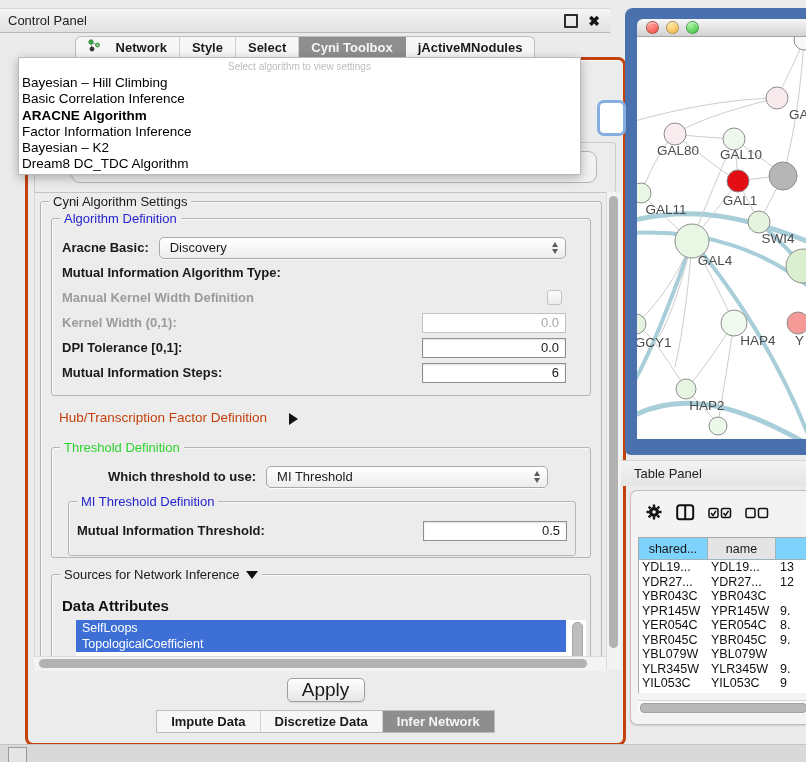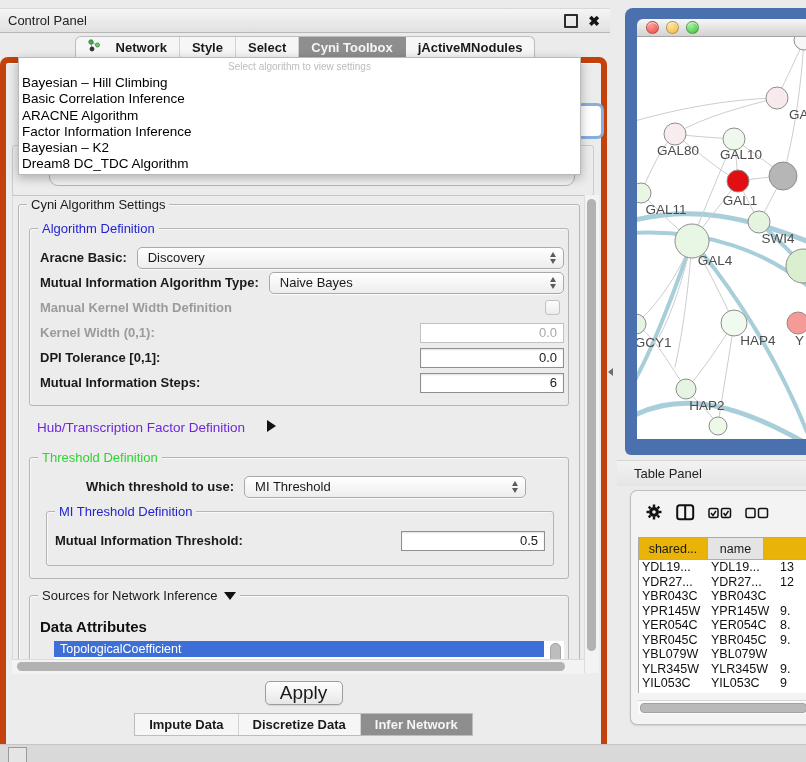--- a/index.html
+++ b/index.html
@@ -24,65 +24,65 @@
     border:1px solid #bdbdbd;border-bottom:none;border-radius:6px 6px 0 0;overflow:hidden}
   .tab{padding:2px 12px 3px 12px;font-size:13px;font-weight:bold;color:#1a1a1a;
     display:flex;align-items:center;gap:15px;border-right:1px solid #d2d2d2;cursor:default}
   .tab:last-child{border-right:none}
   .tab.active{background:#8e8e8e;color:#f6f6f6;border-right-color:#8e8e8e}
   #bottom-tabs{position:absolute;left:0;top:650px;width:595px;display:flex;justify-content:center}
   .tabbar2{display:flex;background:#f6f6f6;border:1px solid #bdbdbd;border-radius:0;overflow:hidden}
   .tabbar2 .tab{padding:3px 14px}
 
   
-  #main-panel{position:absolute;left:0;top:57px;width:595px;height:683px;
-    background:#ececec;border:6px solid #c2410c;border-radius:8px;box-shadow:inset 0 1px 0 #fff}
+  #main-panel{position:absolute;left:25px;top:57px;width:595px;height:683px;
+    background:#ececec;border:3px solid #c2410c;border-radius:8px;box-shadow:inset 0 1px 0 #fff}
   
   #frag-box{position:absolute;left:6px;top:82px;width:580px;height:49px;
     border:1px solid #cbcbcb;border-radius:3px;z-index:1}
   #frag-combo{position:absolute;left:43px;top:91px;width:524px;height:30px;
     border:1px solid #b5b5b5;border-radius:9px;background:#f2f2f2;z-index:1}
   #frag-focus{position:absolute;left:569px;top:40px;width:23px;height:30px;
     border:3px solid #86aee0;border-radius:7px;background:#fff;z-index:1}
 
   #scroll-area{position:absolute;left:6px;top:132px;width:572px;height:464px;
     background:#ececec;border-top:1px solid #c5c5c5;border-left:1px solid #d8d8d8;
     overflow:hidden;z-index:2}
 
   .grp{border:1px solid #b5b5b5;border-radius:3px;position:relative;
     box-shadow:inset 1px 1px 0 rgba(255,255,255,.65)}
   .legend{position:absolute;top:-8px;left:8px;background:#ececec;padding:0 4px;
     font-size:13px;white-space:nowrap;display:flex;align-items:center;gap:6px}
   .legend.blue{color:#2424cf}
   .legend.green{color:#2fd42f}
 
   #grp-cyni{margin:8px 5px 0 5px;padding:12px 8px 40px 8px;min-height:600px}
-  #grp-algo{margin:11px 2px 0 2px;padding:14px 4px 8px 10px}
-  #grp-thresh{margin:22px 2px 0 2px;padding:16px 8px 12px 10px}
+  #grp-algo{margin:4px 2px 0 2px;padding:14px 24px 8px 10px}
+  #grp-thresh{margin:22px 2px 0 2px;padding:16px 8px 1px 10px}
   #grp-mithresh{margin:14px 6px 0 6px;padding:14px 8px 10px 8px}
   #grp-src{margin:16px 2px 0 2px;padding:12px 8px 30px 8px}
 
   .frow{display:flex;align-items:center;margin:4px 0;height:21px}
   .lbl{font-size:13px;font-weight:bold;white-space:nowrap}
   .lbl.dis{color:#9b9b9b}
   .combo{flex:1;margin-left:10px;height:20px;background:linear-gradient(#ffffff,#ededed);
     border:1px solid #a9a9a9;border-radius:5px;display:flex;align-items:center;
     position:relative;font-size:13px;padding-left:10px;box-shadow:0 1px 0 rgba(255,255,255,.8)}
   .arrows{position:absolute;right:7px;top:4px;display:flex;flex-direction:column;gap:2px}
   .arr-up{width:0;height:0;border-left:3.5px solid transparent;border-right:3.5px solid transparent;border-bottom:5px solid #5c5c5c}
   .arr-dn{width:0;height:0;border-left:3.5px solid transparent;border-right:3.5px solid transparent;border-top:5px solid #5c5c5c}
   .tfield{width:130px;height:16px;border:1px solid #8f8f8f;background:#fff;font-size:13px;
     text-align:right;padding:1px 6px;margin-left:auto;box-shadow:inset 0 1px 2px rgba(0,0,0,.12);
     font-family:"Liberation Sans",sans-serif;line-height:16px}
   .tfield.dis{border-color:#c2c2c2;color:#a8a8a8;box-shadow:none}
   .checkbox{width:13px;height:13px;border:1px solid #c2c2c2;border-radius:3px;
     background:linear-gradient(#fdfdfd,#ececec);margin-left:auto;margin-right:4px}
 
-  #hub-row{display:flex;align-items:flex-start;gap:22px;margin:14px 2px 2px 10px;
-    font-size:13.5px;color:#6d28d9}
+  #hub-row{display:flex;align-items:flex-end;gap:22px;margin:14px 2px 2px 10px;
+    font-size:13.5px;color:#c2410c}
   .tri-right{width:0;height:0;border-top:6px solid transparent;border-bottom:6px solid transparent;border-left:9px solid #111}
   .tri-down{width:0;height:0;border-left:6px solid transparent;border-right:6px solid transparent;border-top:8px solid #111}
 
   .which-row{margin:2px 34px 2px 46px}
   #attr-head{font-size:15px;font-weight:bold;margin:10px 0 6px 2px;color:#111}
   #attr-list{margin-left:16px;width:510px;background:#fff;height:78px;position:relative;overflow:hidden}
   .attr-item{height:16px;line-height:16px;background:#3e6fd6;color:#fff;font-size:12.5px;
     padding-left:6px;width:484px}
   #attr-thumb{position:absolute;right:3px;top:2px;width:9px;height:68px;background:#bdbdbd;
     border:1px solid #a8a8a8;border-radius:5px}
@@ -97,21 +97,21 @@
 
   #apply-btn{position:absolute;left:50%;transform:translateX(-50%);top:618px;width:76px;height:22px;
     border:1px solid #9e9e9e;border-radius:5px;background:linear-gradient(#fefefe,#e7e7e7);
     font-size:19px;text-align:center;line-height:21px;box-shadow:0 1px 1px rgba(0,0,0,.1)}
 
   
   #algo-popup{position:absolute;left:18px;top:57px;width:561px;height:116px;background:#fff;
     border:1px solid #bababa;box-shadow:0 3px 10px rgba(0,0,0,.28);z-index:30}
   #popup-placeholder{text-align:center;color:#bcbcbc;font-size:10px;height:17px;line-height:18px}
   .popup-item{font-size:13.5px;height:16.3px;line-height:16.3px;padding-left:3px;color:#000}
-  .popup-item.bold{font-weight:normal}
+  .popup-item.bold{font-weight:bold}
 
   
   #splitter{position:absolute;left:608px;top:366px;width:8px;height:12px}
   #splitter .m{width:0;height:0;border-top:4px solid transparent;border-bottom:4px solid transparent;
     border-right:5px solid #6e6e6e;margin-top:2px}
 
   
   #net-window{position:absolute;left:625px;top:8px;width:181px;height:447px;
     background:linear-gradient(#5479b4,#48700fa 60%,#4a71ad);background-color:#4a71ad;
     border-radius:8px 0 0 6px}
@@ -132,23 +132,23 @@
   #table-window{position:absolute;left:630px;top:490px;width:176px;height:233px;
     background:#f3f3f3;border:1px solid #bfbfbf;border-right:none;border-radius:7px 0 0 7px;
     overflow:hidden;box-shadow:0 1px 2px rgba(0,0,0,.12)}
   #tw-toolbar{position:absolute;left:0;top:8px;height:30px;display:flex;align-items:center;
     gap:13px;padding-left:14px}
   #tw-table{position:absolute;left:7px;top:46px;right:0;bottom:31px;background:#fff;
     border-top:1px solid #a9a9a9;border-left:1px solid #a9a9a9;overflow:hidden}
   #tw-head{display:flex;height:22px}
   .hc{border-right:1px solid #9db3bc;border-bottom:1px solid #9db3bc;font-size:12.5px;
     display:flex;align-items:center;justify-content:center;box-sizing:border-box}
-  .hc.blue{background:#eab308}
+  .hc.blue{background:#7dd3fc}
   .hc.gray{background:#e4e4e4}
-  .hc0{width:69px}.hc1{width:56px}.hc2{flex:1}
+  .hc0{width:69px}.hc1{width:68px}.hc2{flex:1}
   .trow{display:flex;height:14.5px;align-items:center}
   .td{font-size:12.5px;white-space:nowrap;overflow:hidden;box-sizing:border-box;color:#101010}
   .td0{width:69px;padding-left:3px}.td1{width:68px;padding-left:3px}.td2{flex:1;padding-left:4px}
   #tw-hscroll{position:absolute;left:7px;right:0;bottom:10px;height:13px;background:#fafafa;
     border-top:1px solid #d6d6d6}
   #tw-hthumb{position:absolute;left:2px;top:2px;right:0;height:8px;background:#b9b9b9;
     border:1px solid #a2a2a2;border-radius:4px}
 
   
   #bottom-strip{position:absolute;left:0;top:744px;width:806px;height:18px;
@@ -216,27 +216,20 @@
               <span>Discovery</span>
               <span class="arrows">
                   <span class="arr-up"></span>
                   <span class="arr-dn"></span>
                 </span>
             </div>
           </div>
 
           <div class="frow">
             <span class="lbl">Mutual Information Algorithm Type:</span>
-            <div class="combo">
-              <span>Naive Bayes</span>
-              <span class="arrows">
-                  <span class="arr-up"></span>
-                  <span class="arr-dn"></span>
-                </span>
-            </div>
           </div>
 
           <div class="frow">
             <span class="lbl dis">Manual Kernel Width Definition</span>
             <span class="checkbox"></span>
           </div>
 
           <div class="frow">
             <span class="lbl dis">Kernel Width (0,1):</span>
             <span class="tfield dis">0.0</span>
@@ -281,20 +274,21 @@
           </div>
         </div>
 
         <div class="grp" id="grp-src">
           <span class="legend">
             <span>Sources for Network Inference</span>
             <span class="tri-down"></span>
           </span>
           <div id="attr-head">Data Attributes</div>
           <div id="attr-list">
+            <div class="attr-item">SelfLoops</div>
             <div class="attr-item">TopologicalCoefficient</div>
 
             <div id="attr-thumb"></div>
           </div>
         </div>
       </div>
     </div>
 
     <div id="v-scroll">
         <div id="v-thumb"></div>

